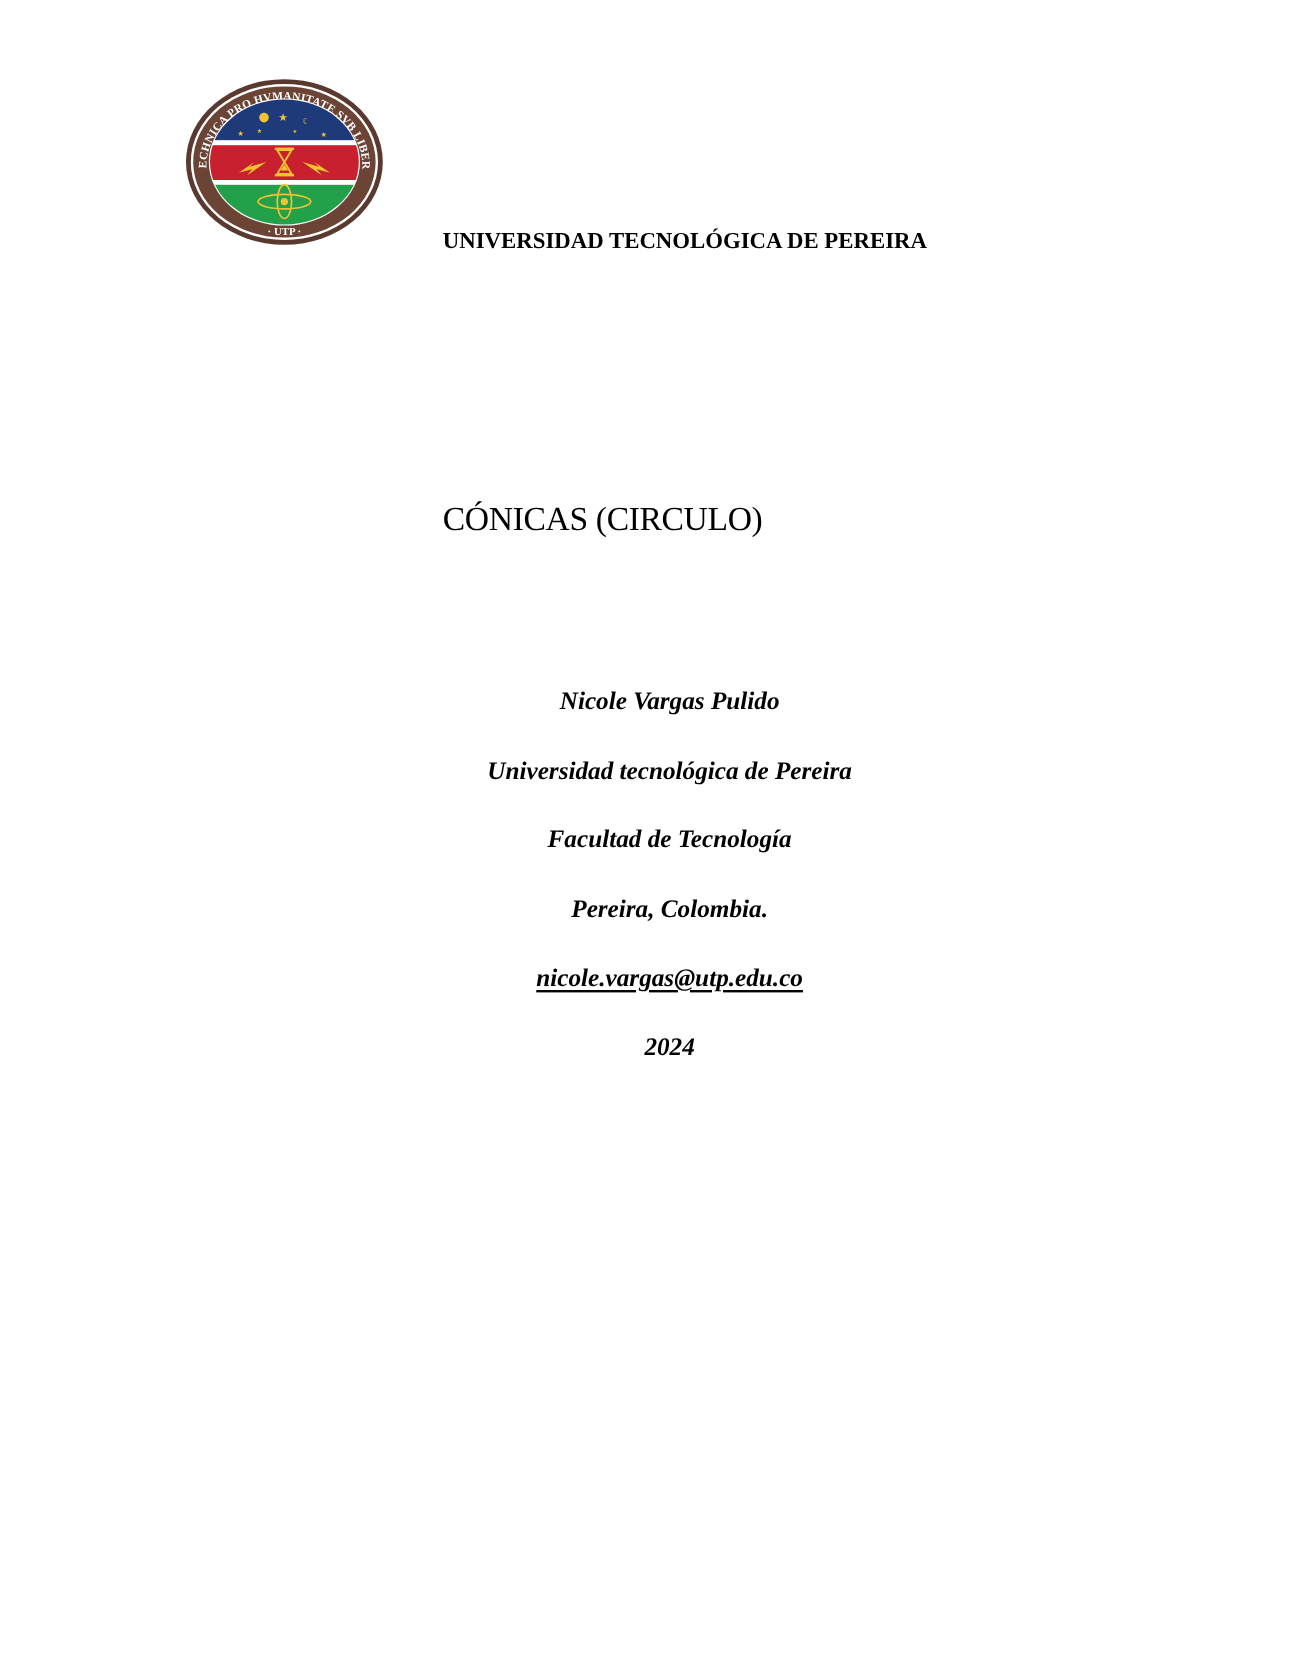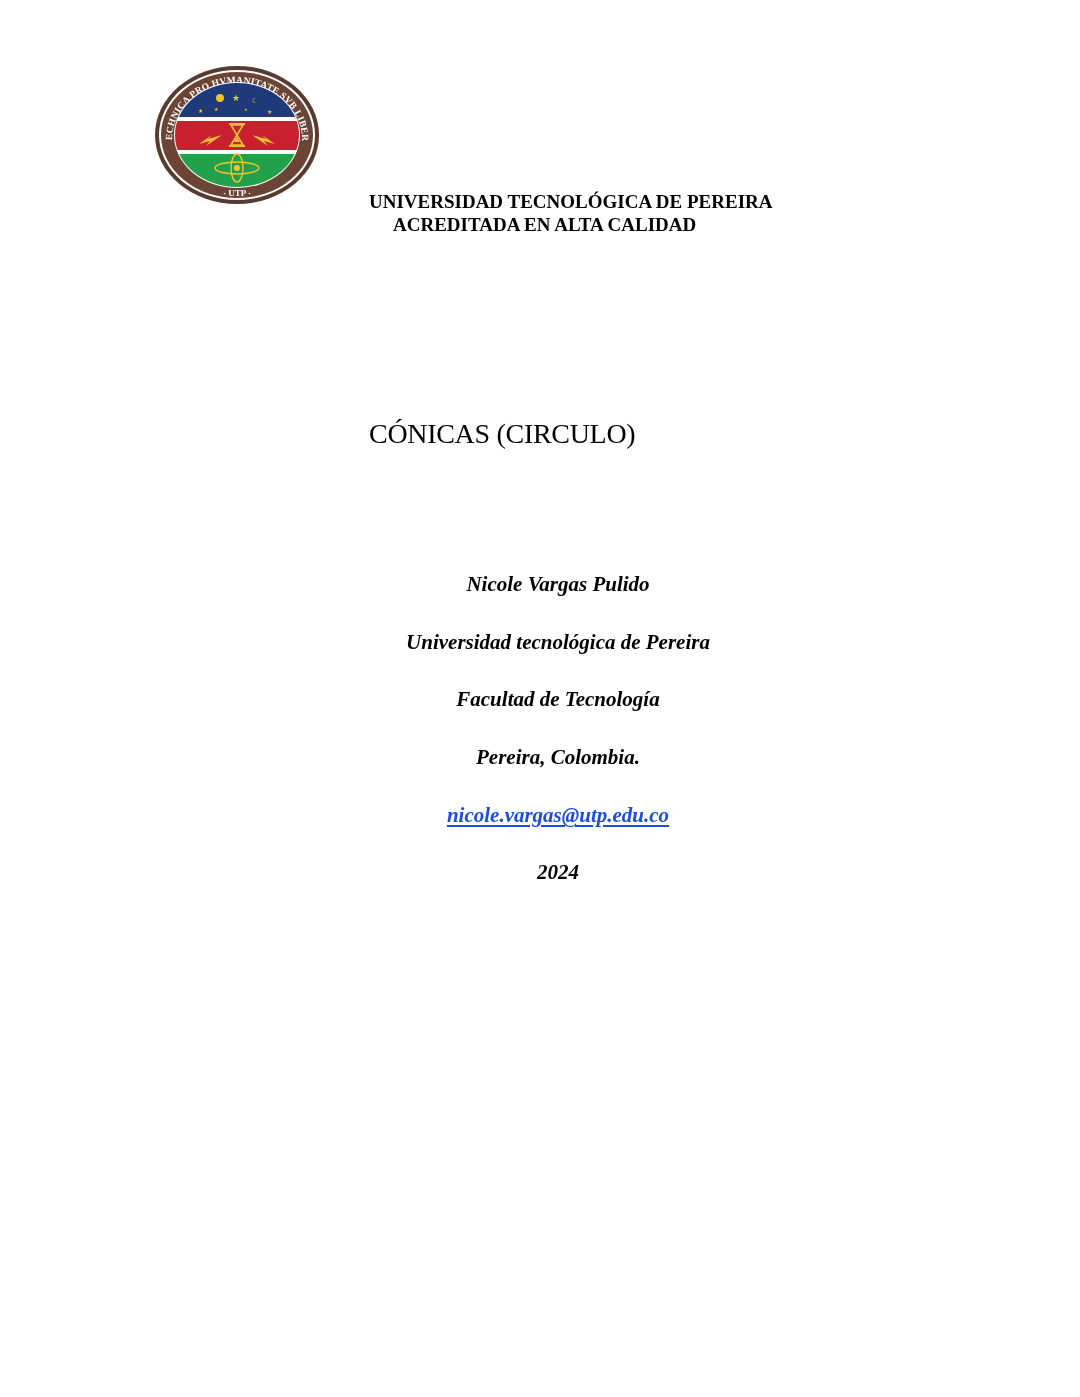--- a/index.html
+++ b/index.html
@@ -48,21 +48,21 @@
       left: 0;
       width: 1116px;
       text-align: center;
       font-weight: bold;
       font-style: italic;
       font-size: 21px;
       line-height: 26px;
       white-space: nowrap;
     }
     .email {
-      color: #1d4ed8;
+      color: #000000;
       text-decoration: underline;
       text-decoration-thickness: 2px;
       text-underline-offset: 3px;
     }
   </style>
 </head>
 <body>
 
 <div class="logo">
   <svg width="166" height="140" viewBox="0 0 166 140">
@@ -102,21 +102,20 @@
       <path d="M 121 79 L 108 70 L 112 74 L 98 70 L 114 81 L 110 76 Z" fill="#f2c230"></path>
       <ellipse cx="83" cy="103" rx="22" ry="6" fill="none" stroke="#f2c230" stroke-width="1.4"></ellipse>
       <ellipse cx="83" cy="103" rx="6" ry="14" fill="none" stroke="#f2c230" stroke-width="1.4"></ellipse>
       <circle cx="83" cy="103" r="3" fill="#f2c230"></circle>
     </g>
   </svg>
 </div>
 
 <div class="header">
   <div>UNIVERSIDAD TECNOLÓGICA DE PEREIRA</div>
-  <div class="line2">ACREDITADA EN ALTA CALIDAD</div>
 </div>
 
 <div class="title">CÓNICAS (CIRCULO)</div>
 
 <div class="info" style="top:571px;">Nicole Vargas Pulido</div>
 <div class="info" style="top:629px;">Universidad tecnológica de Pereira</div>
 <div class="info" style="top:686px;">Facultad de Tecnología</div>
 <div class="info" style="top:744px;">Pereira, Colombia.</div>
 <div class="info" style="top:802px;">
   <span class="email">nicole.vargas@utp.edu.co</span>

